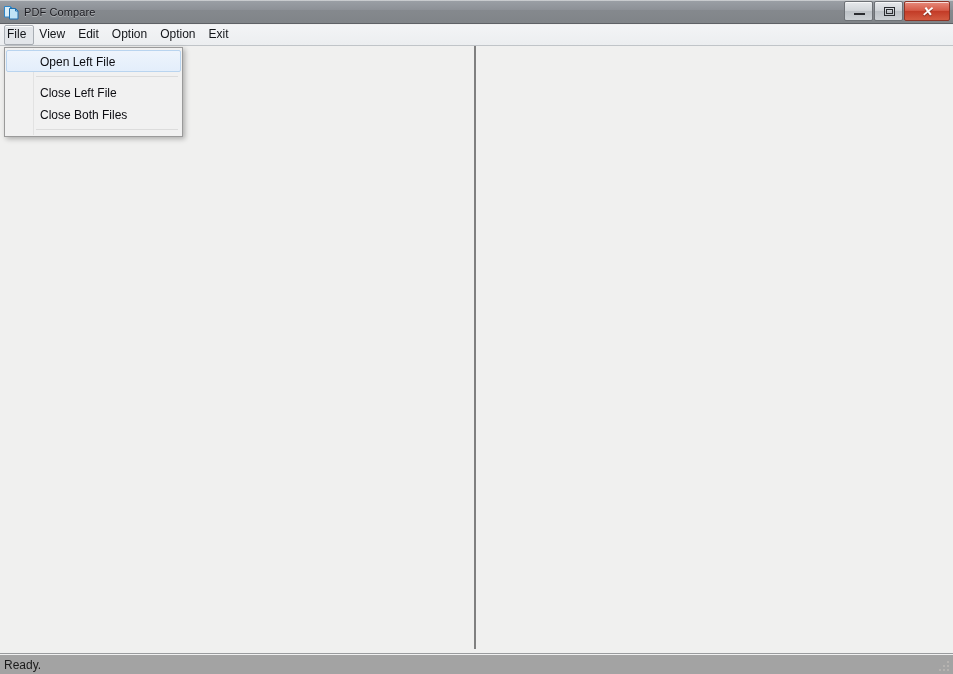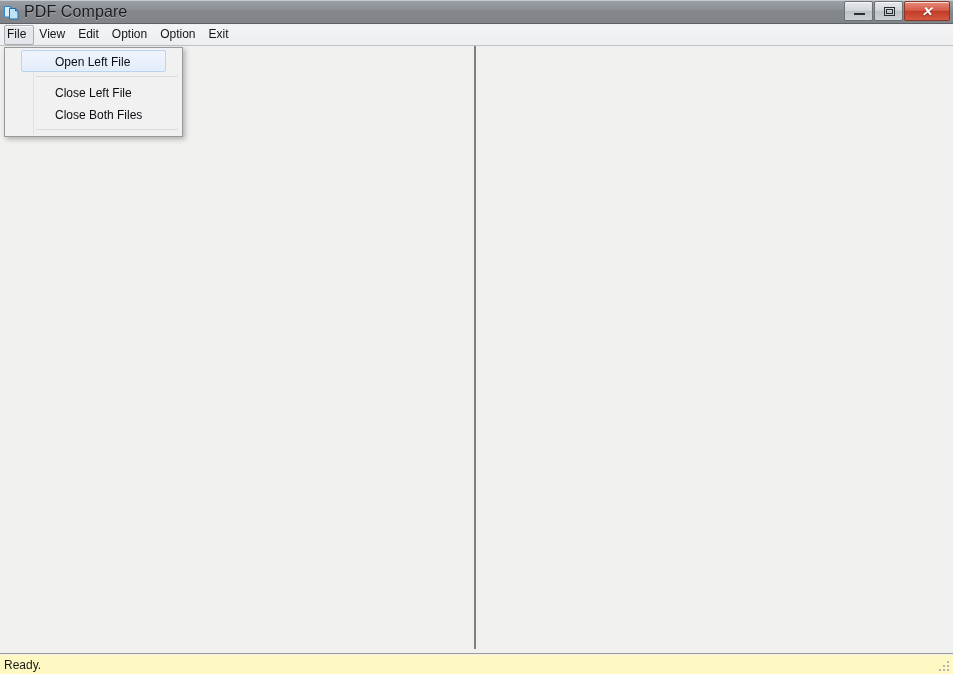--- a/index.html
+++ b/index.html
@@ -44,21 +44,21 @@
   .title-icon {
     width: 16px;
     height: 16px;
     margin-left: 3px;
     margin-right: 5px;
     flex: 0 0 auto;
     position: relative;
   }
 
   .title-text {
-    font-size: 16px;
+    font-size: 11px;
     color: #1b1b20;
     letter-spacing: 0.1px;
     text-shadow: 0 1px 0 rgba(255,255,255,0.35);
     white-space: nowrap;
     user-select: none;
   }
 
   .win-buttons {
     position: absolute;
     right: 3px;
@@ -186,21 +186,21 @@
     height: 1px;
     background: #999b9d;
   }
 
   
   #status-bar {
     position: absolute;
     left: 0; top: 655px;
     width: 953px;
     height: 19px;
-    background: #fef9c3;
+    background: #a3a3a3;
     box-sizing: border-box;
     display: flex;
     align-items: center;
   }
   #status-text {
     font-size: 12px;
     color: #1a1a1a;
     margin-left: 4px;
     user-select: none;
   }
@@ -242,21 +242,21 @@
   .menu-item {
     position: relative;
     height: 22px;
     line-height: 22px;
     padding-left: 33px;
     font-size: 12px;
     color: #0d0d12;
     white-space: nowrap;
     box-sizing: border-box;
     border: 1px solid transparent;
-    margin: 0 16px;
+    margin: 0 1px;
     user-select: none;
     z-index: 2;
   }
   .menu-item.highlight {
     background: linear-gradient(to bottom, #eef4fc 0%, #e3eefb 100%);
     border: 1px solid #b9d4ef;
     border-radius: 2px;
   }
   .menu-separator {
     position: relative;

